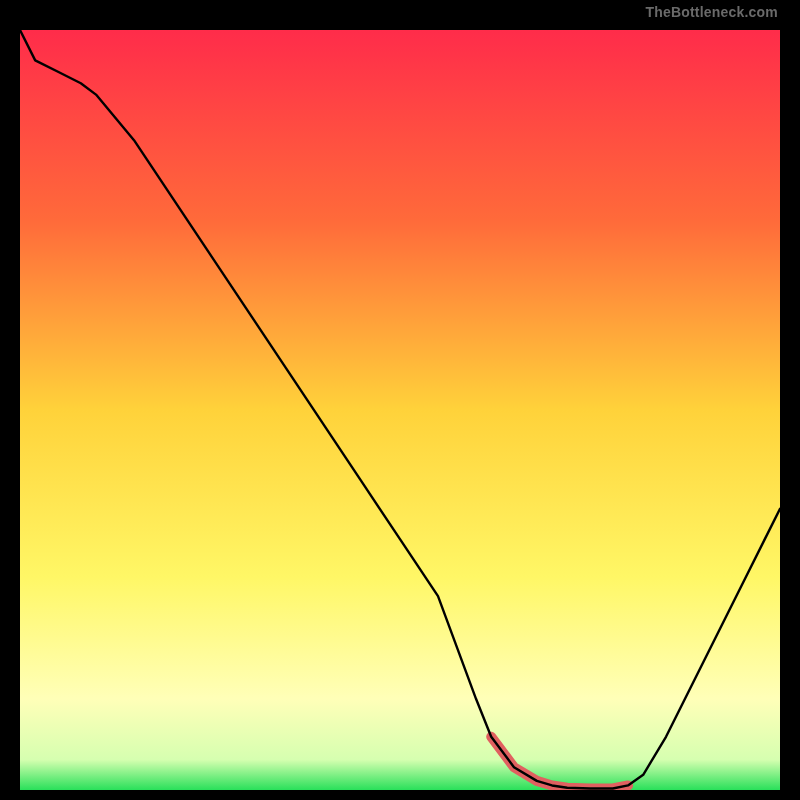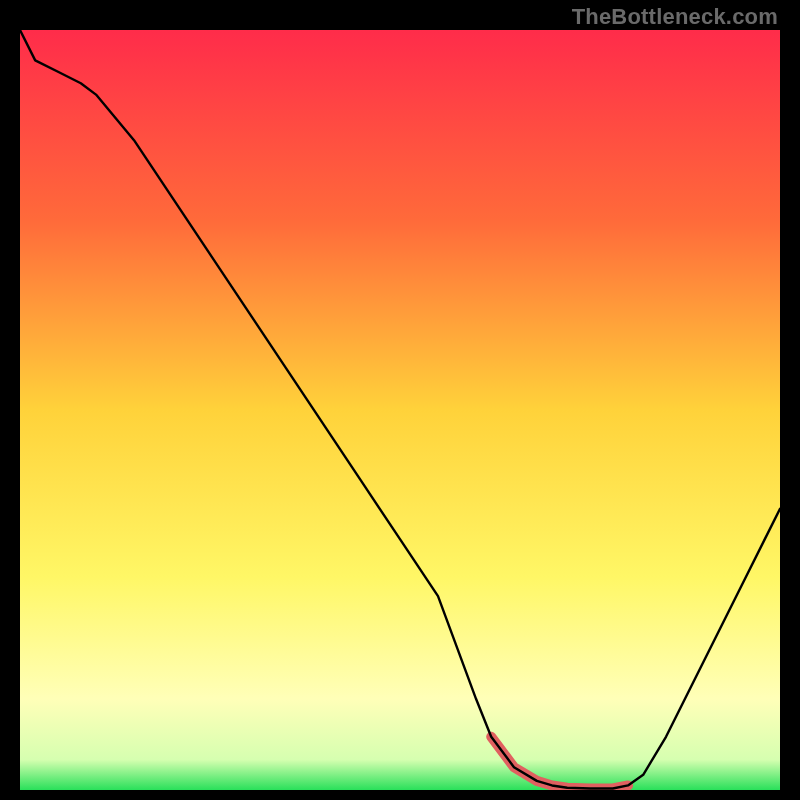--- a/index.html
+++ b/index.html
@@ -32,21 +32,21 @@
     position: absolute;
     inset: 0;
     width: 100%;
     height: 100%;
   }
   .watermark {
     position: absolute;
     top: 4px;
     right: 22px;
     font-family: Arial, Helvetica, sans-serif;
-    font-size: 22px;
+    font-size: 14px;
     font-weight: 600;
     color: #6a6a6a;
     letter-spacing: 0.2px;
   }
 </style>
 </head>
 <body>
 
 <div class="chart-wrap">
   <div class="watermark">TheBottleneck.com</div>

